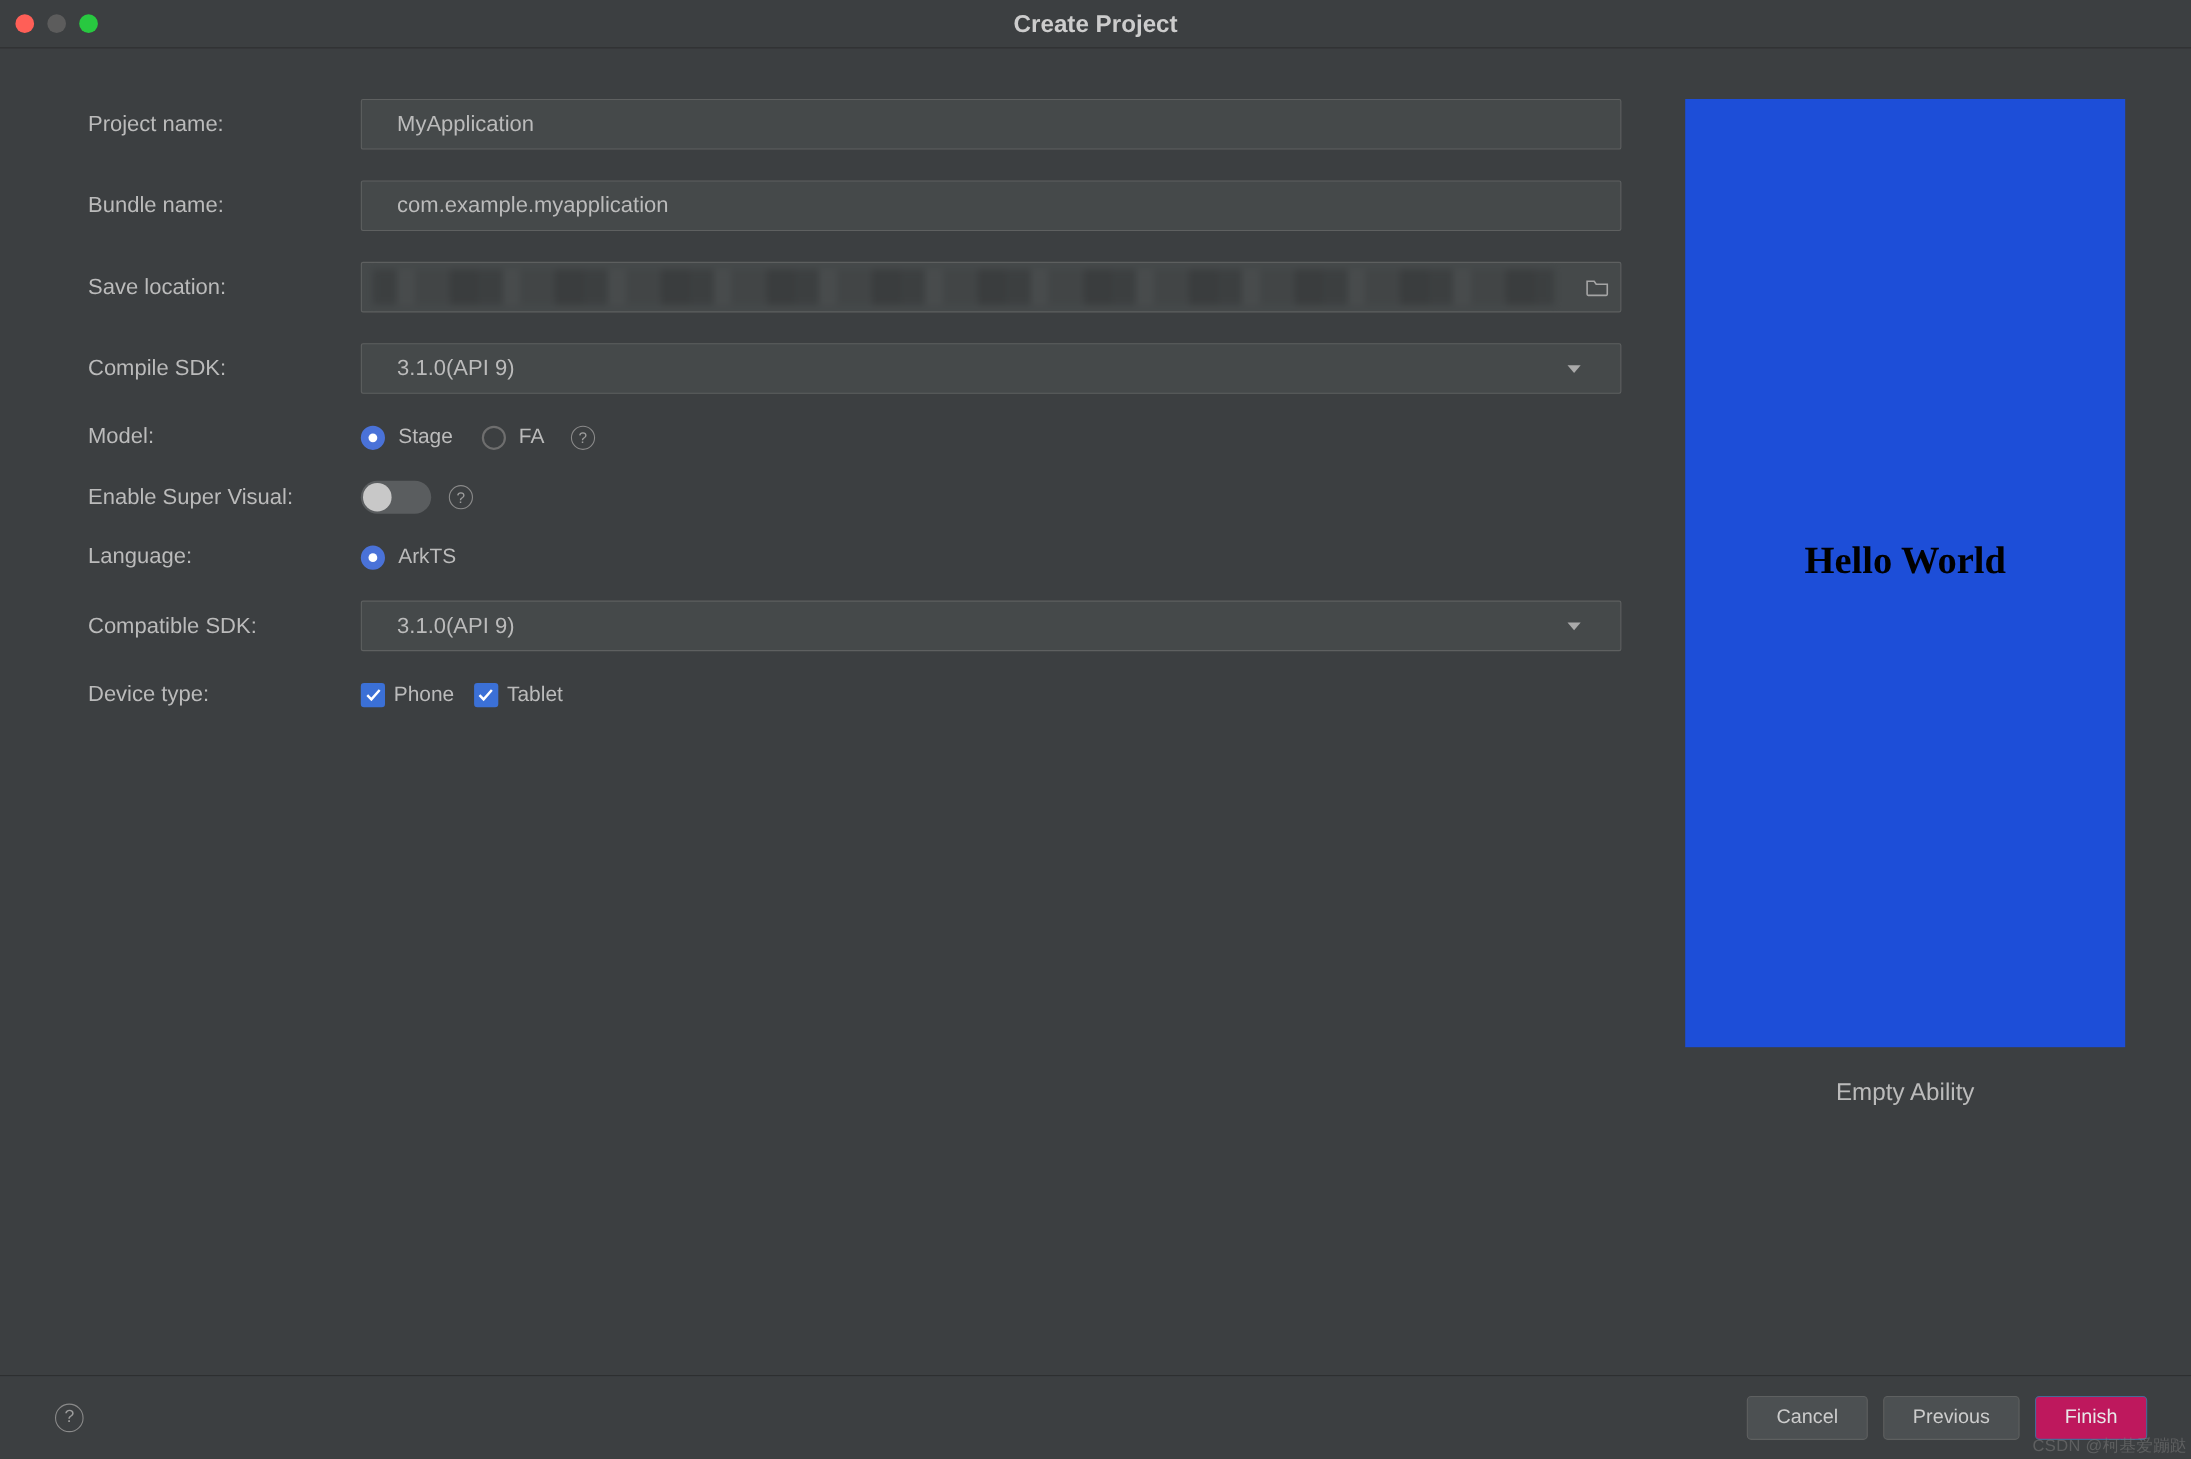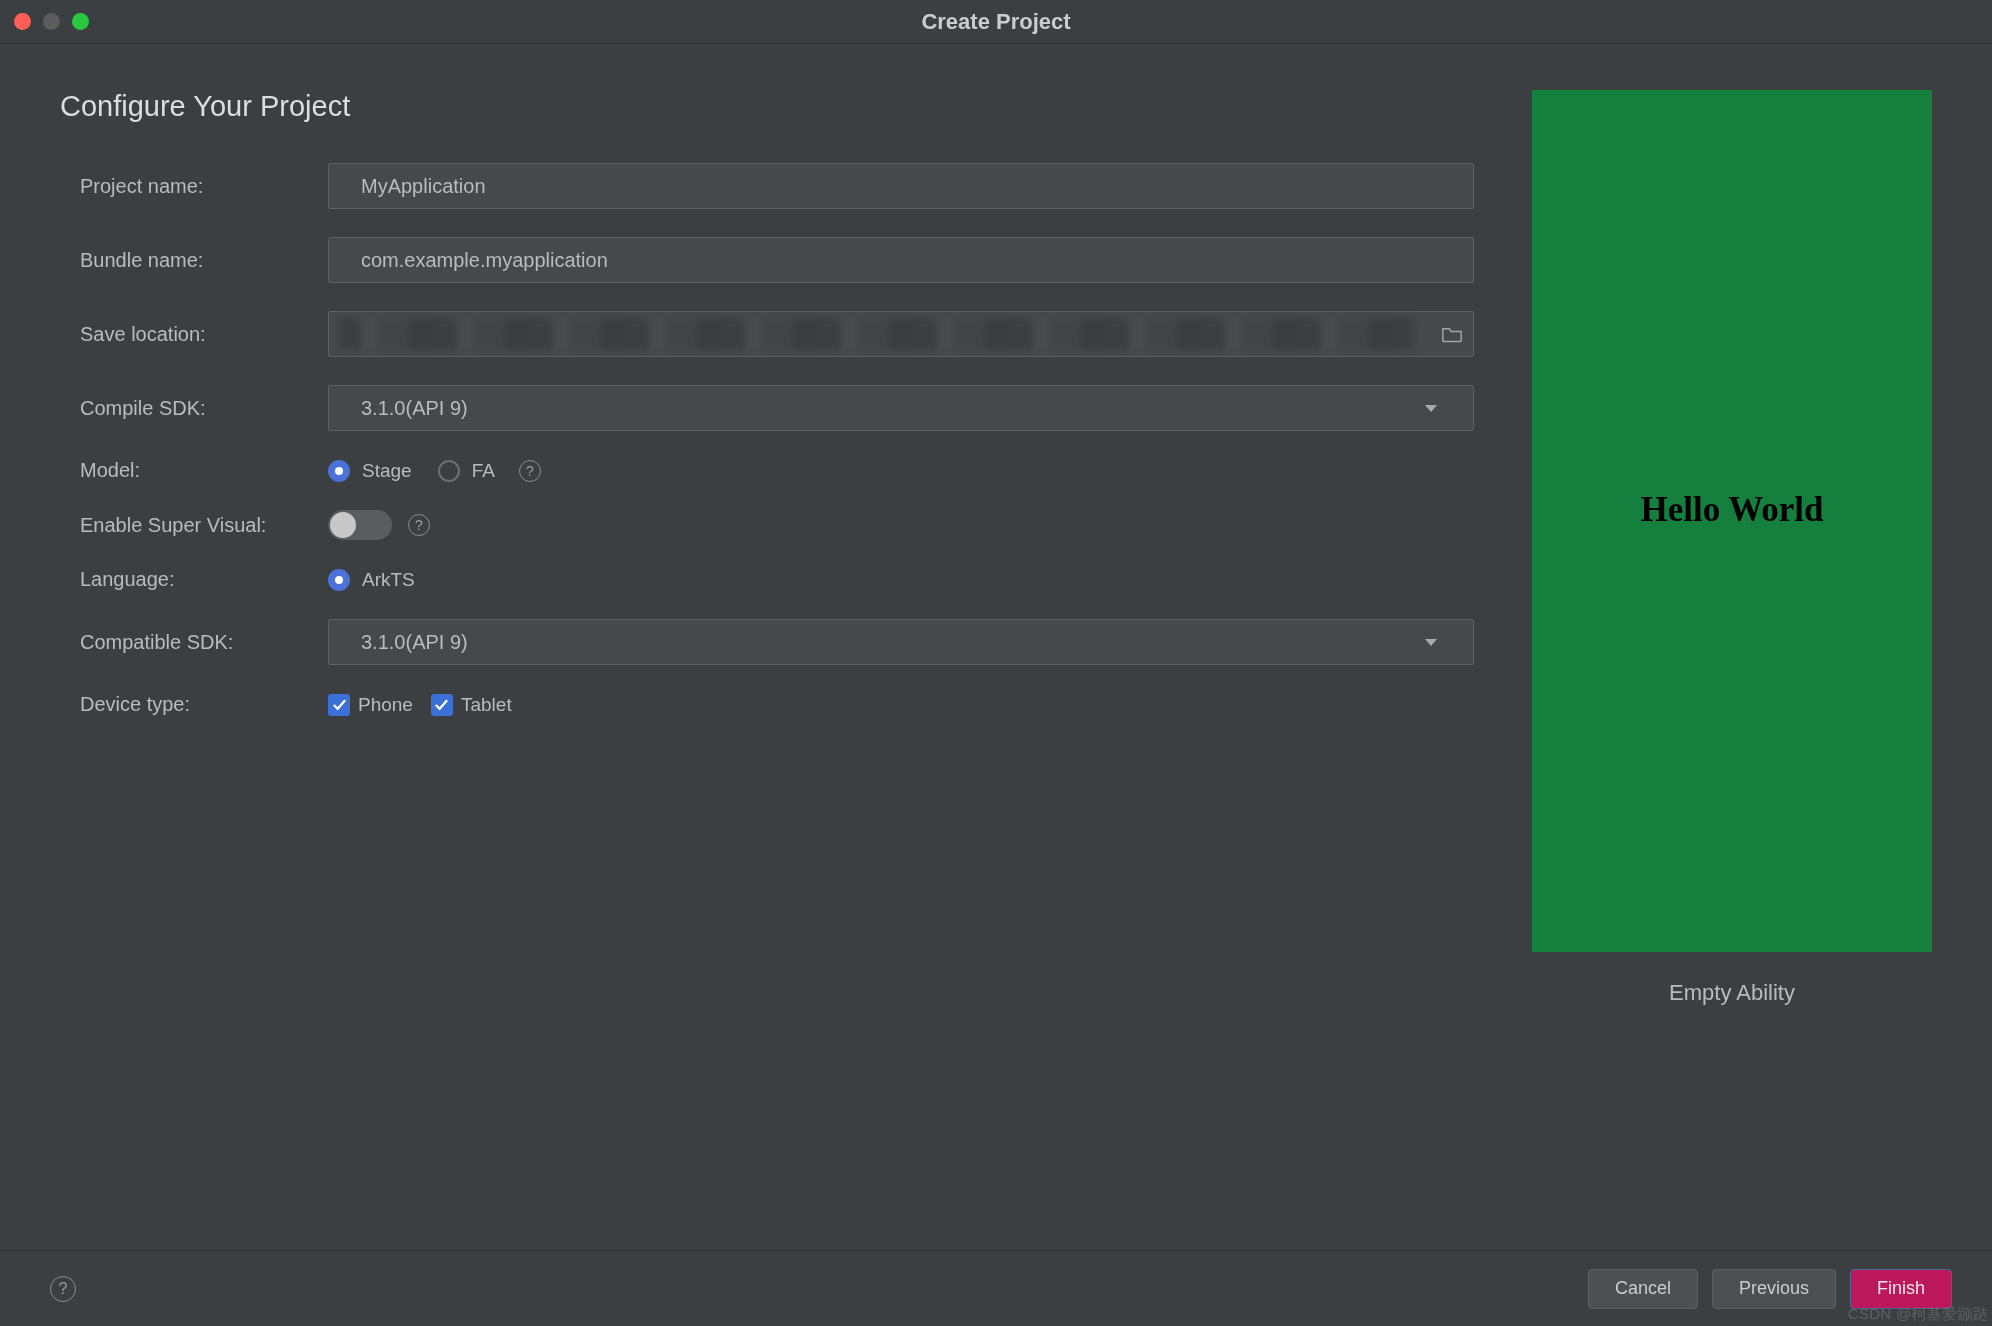--- a/index.html
+++ b/index.html
@@ -78,21 +78,21 @@
   .toggle .knob { width: 26px; height: 26px; border-radius: 50%; background:#c8c8c8; position:absolute; top:2px; left:2px; }
   .check-group { display:flex; align-items:center; gap:18px; }
   .checkbox { display:flex; align-items:center; gap:8px; cursor:pointer; }
   .checkbox .box {
     width: 22px; height: 22px; background:#3b70d6; border-radius:3px;
     display:flex; align-items:center; justify-content:center;
   }
   .checkbox .box svg { width: 15px; height: 12px; }
   .preview-col { width: 400px; display:flex; flex-direction:column; align-items:center; }
   .preview {
-    width: 400px; height: 862px; background: #15803d;
+    width: 400px; height: 862px; background: #1d4ed8;
     display:flex; align-items:flex-start; justify-content:center;
     padding-top: 400px;
   }
   .preview-text { color:#000; font-family: Georgia, 'Times New Roman', serif; font-weight:700; font-size: 35px; }
   .preview-caption { color:#bbbbbb; font-size: 22px; margin-top: 28px; }
   .footer {
     position:absolute; bottom:0; left:0; right:0; height: 76px;
     border-top: 1px solid #2d2f30;
     display:flex; align-items:center; padding: 0 40px 0 50px;
   }
@@ -120,21 +120,20 @@
     <div class="traffic-lights">
       <div class="tl red"></div>
       <div class="tl yellow"></div>
       <div class="tl green"></div>
     </div>
     <div class="title">Create Project</div>
   </div>
 
   <div class="content">
     <div class="form-col">
-      <div class="heading">Configure Your Project</div>
       <div class="form">
 
         <div class="row">
           <div class="label">Project name:</div>
           <input class="input" value="MyApplication" style="">
         </div>
 
         <div class="row">
           <div class="label">Bundle name:</div>
           <input class="input" value="com.example.myapplication" style="">

